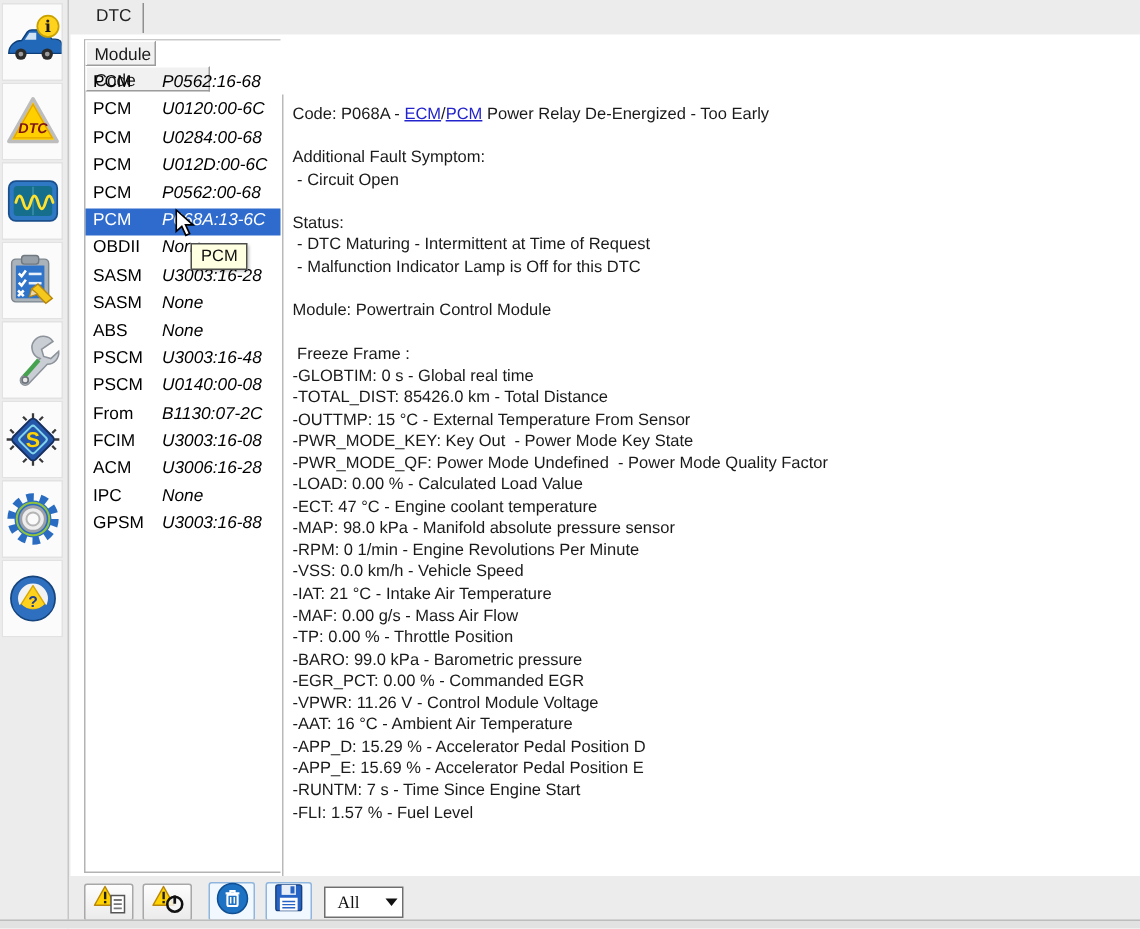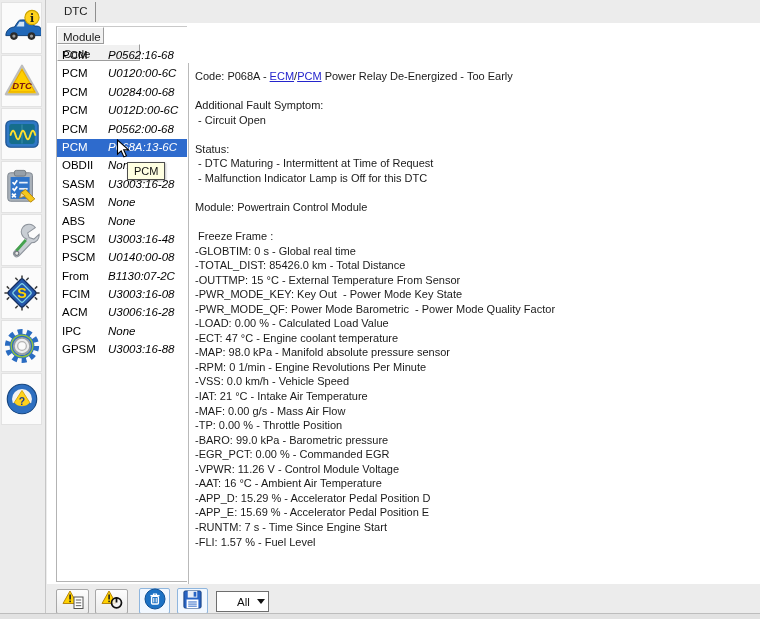--- a/index.html
+++ b/index.html
@@ -37,21 +37,21 @@
 
   
   .tooltip { position:absolute; left:127px; top:162px; background:#ffffe1; border:1px solid #4d4d4d; font-size:11px; color:#111; padding:2px 6px 2px 6px; box-shadow:1px 1px 2px rgba(0,0,0,.25); }
   .cursor { position:absolute; left:116px; top:139px; pointer-events:none; }
 
   
   .toolbar { position:absolute; left:47px; top:584px; width:713px; height:35px; background:#ececec; }
   .tb-btn { position:absolute; top:5px; width:33px; height:25px; background:linear-gradient(#fdfdfd,#ebebeb); border:1px solid #a8a8a8; border-radius:2px; display:flex; align-items:center; justify-content:center; cursor:pointer; }
   .tb-btn.blue { background:#f2f8ff; border:1px solid #8fb6de; width:31px; height:26px; top:4px; }
   .combo { position:absolute; left:169px; top:7px; width:53px; height:21px; background:#fff; border:1px solid #6e6e6e; display:flex; align-items:center; cursor:pointer; }
-  .combo .val { flex:1; font-size:11.5px; padding-left:20px; color:#111; }
+  .combo .val { flex:1; font-size:11.5px; padding-left:8px; color:#111;font-family:Liberation Serif, serif; }
   .combo .arrow-box { width:15px; height:100%; display:flex; align-items:center; justify-content:center; }
   .combo .arrow { width:0; height:0; border-left:4px solid transparent; border-right:4px solid transparent; border-top:5px solid #111; }
 
   .bottom-strip { position:absolute; left:0; bottom:0; width:760px; height:6px; background:#e2e2e2; border-top:1px solid #bdbdbd; }
 </style>
 </head>
 <body>
 
 <div class="app">
 
@@ -246,21 +246,21 @@
           <div class="dline"> - DTC Maturing - Intermittent at Time of Request</div>
           <div class="dline"> - Malfunction Indicator Lamp is Off for this DTC</div>
           <div class="dline"></div>
           <div class="dline">Module: Powertrain Control Module</div>
           <div class="dline"></div>
           <div class="dline"> Freeze Frame :</div>
           <div class="dline">-GLOBTIM: 0 s - Global real time</div>
           <div class="dline">-TOTAL_DIST: 85426.0 km - Total Distance</div>
           <div class="dline">-OUTTMP: 15 °C - External Temperature From Sensor</div>
           <div class="dline">-PWR_MODE_KEY: Key Out  - Power Mode Key State</div>
-          <div class="dline">-PWR_MODE_QF: Power Mode Barometric  - Power Mode Quality Factor</div>
+          <div class="dline">-PWR_MODE_QF: Power Mode Undefined  - Power Mode Quality Factor</div>
           <div class="dline">-LOAD: 0.00 % - Calculated Load Value</div>
           <div class="dline">-ECT: 47 °C - Engine coolant temperature</div>
           <div class="dline">-MAP: 98.0 kPa - Manifold absolute pressure sensor</div>
           <div class="dline">-RPM: 0 1/min - Engine Revolutions Per Minute</div>
           <div class="dline">-VSS: 0.0 km/h - Vehicle Speed</div>
           <div class="dline">-IAT: 21 °C - Intake Air Temperature</div>
           <div class="dline">-MAF: 0.00 g/s - Mass Air Flow</div>
           <div class="dline">-TP: 0.00 % - Throttle Position</div>
           <div class="dline">-BARO: 99.0 kPa - Barometric pressure</div>
           <div class="dline">-EGR_PCT: 0.00 % - Commanded EGR</div>

